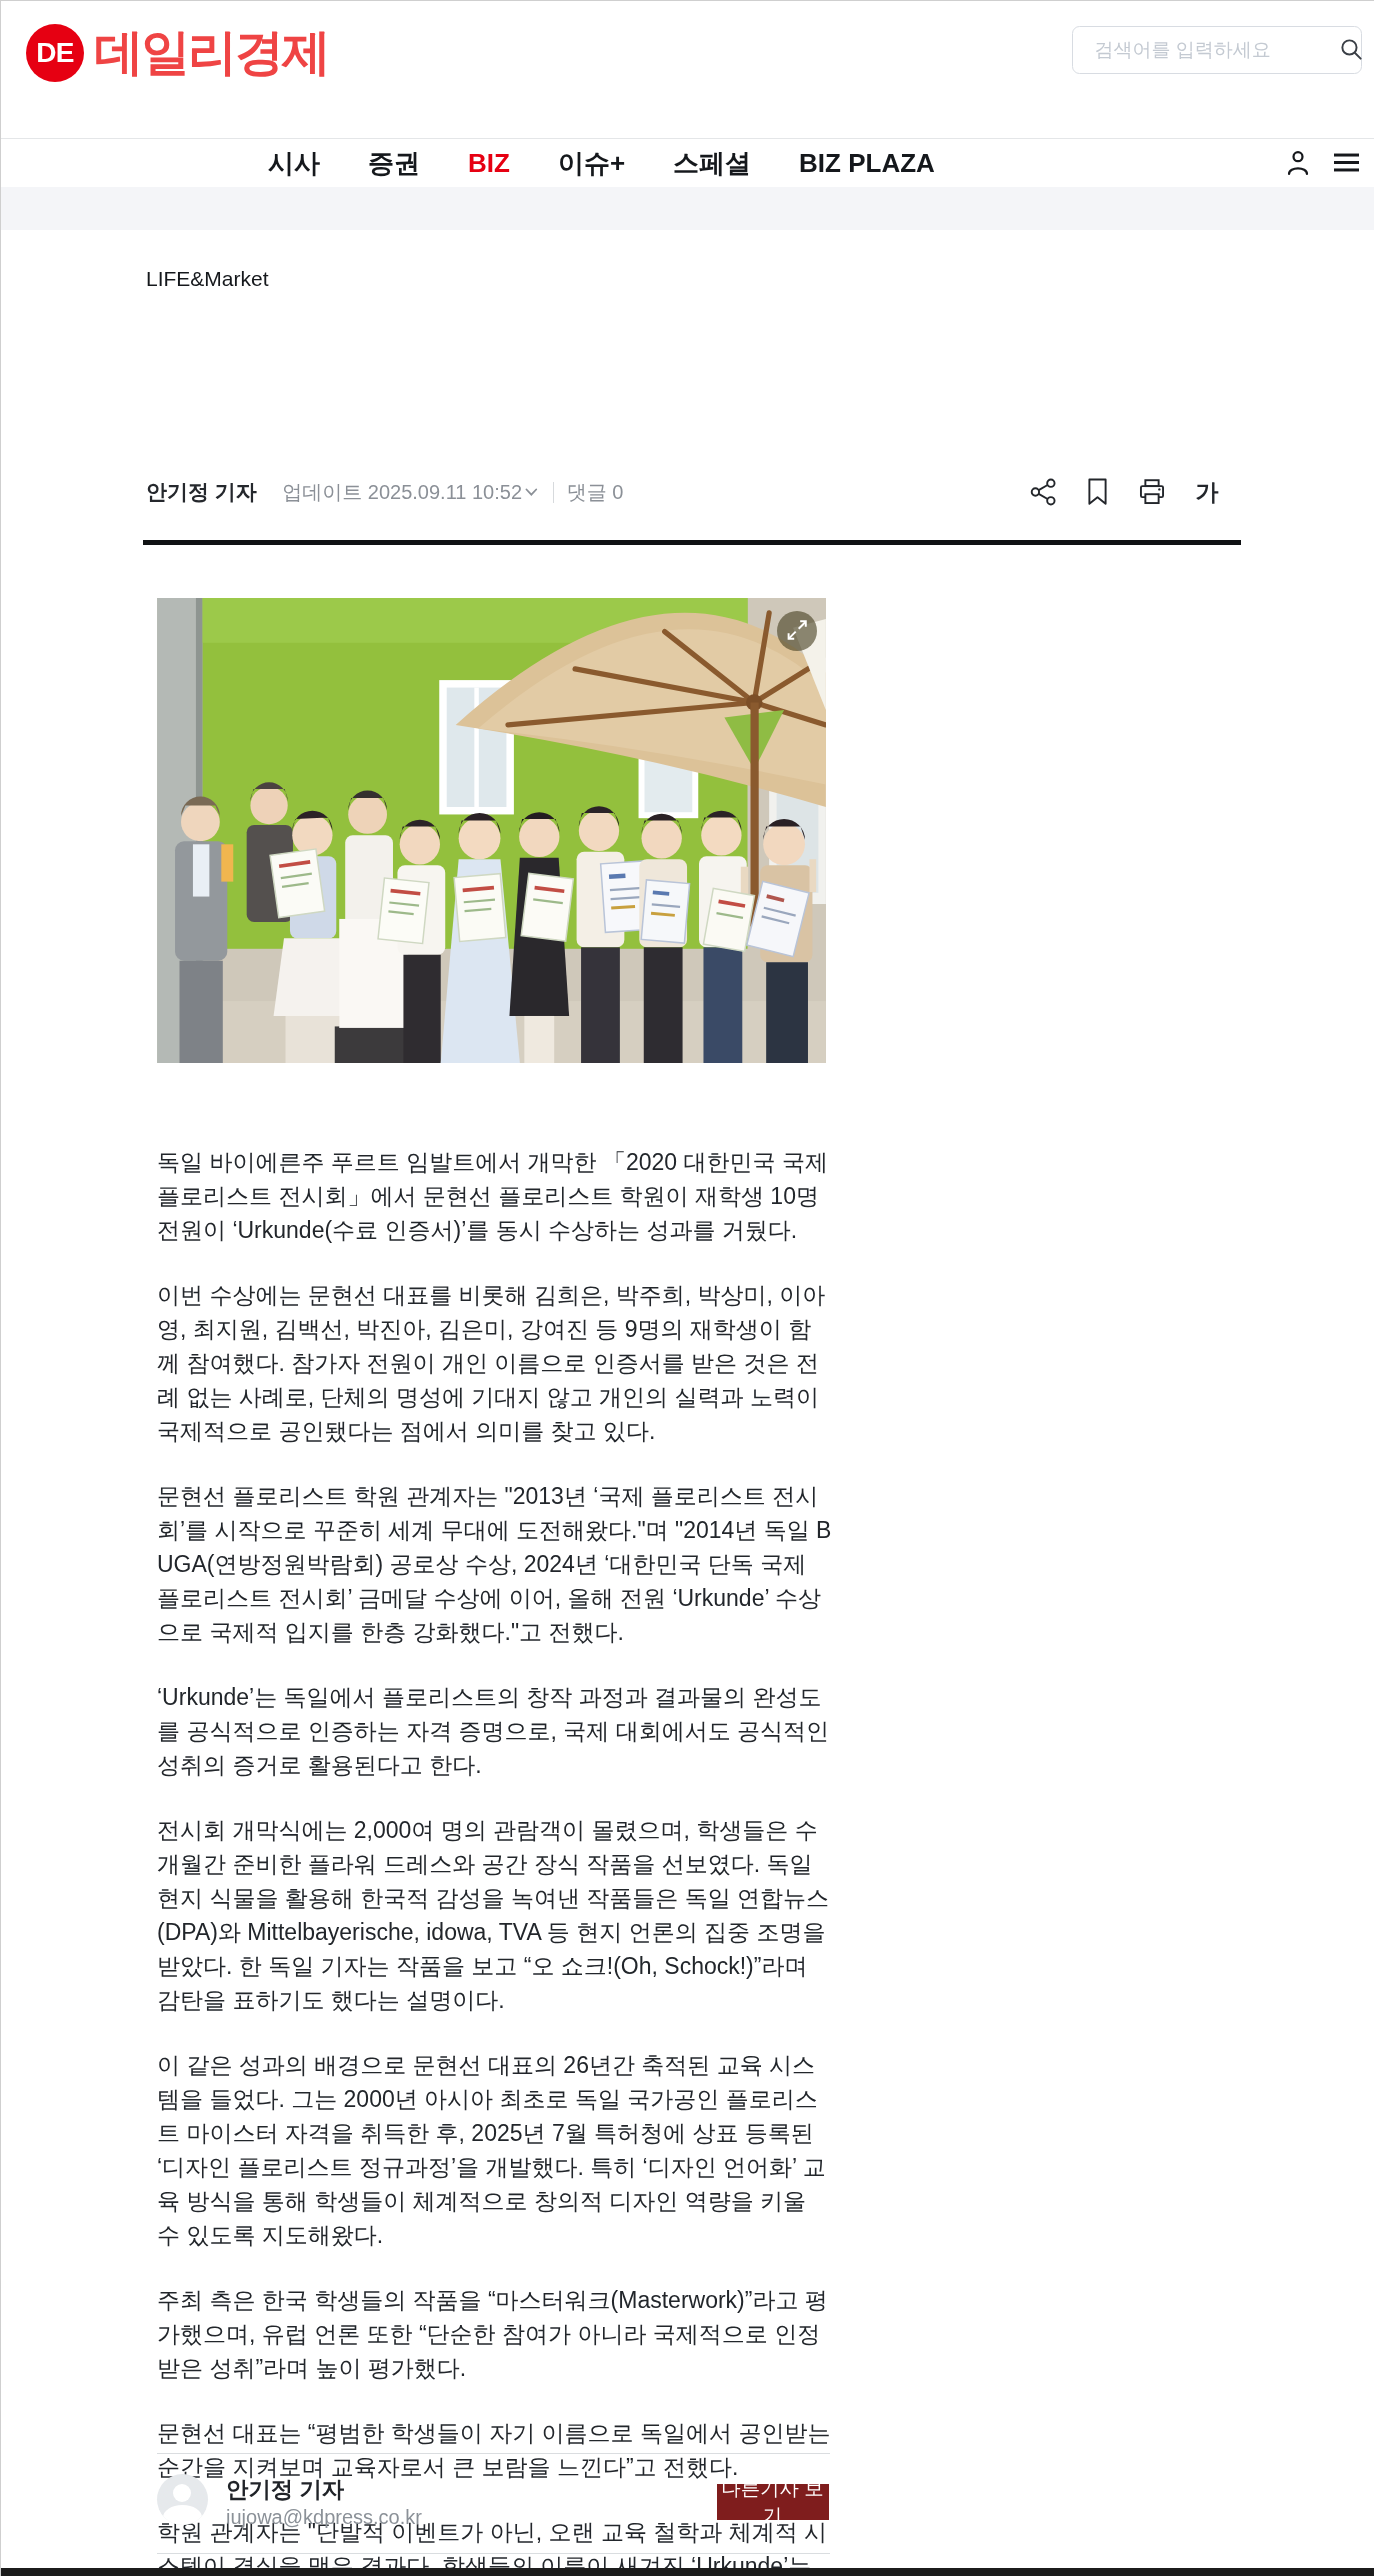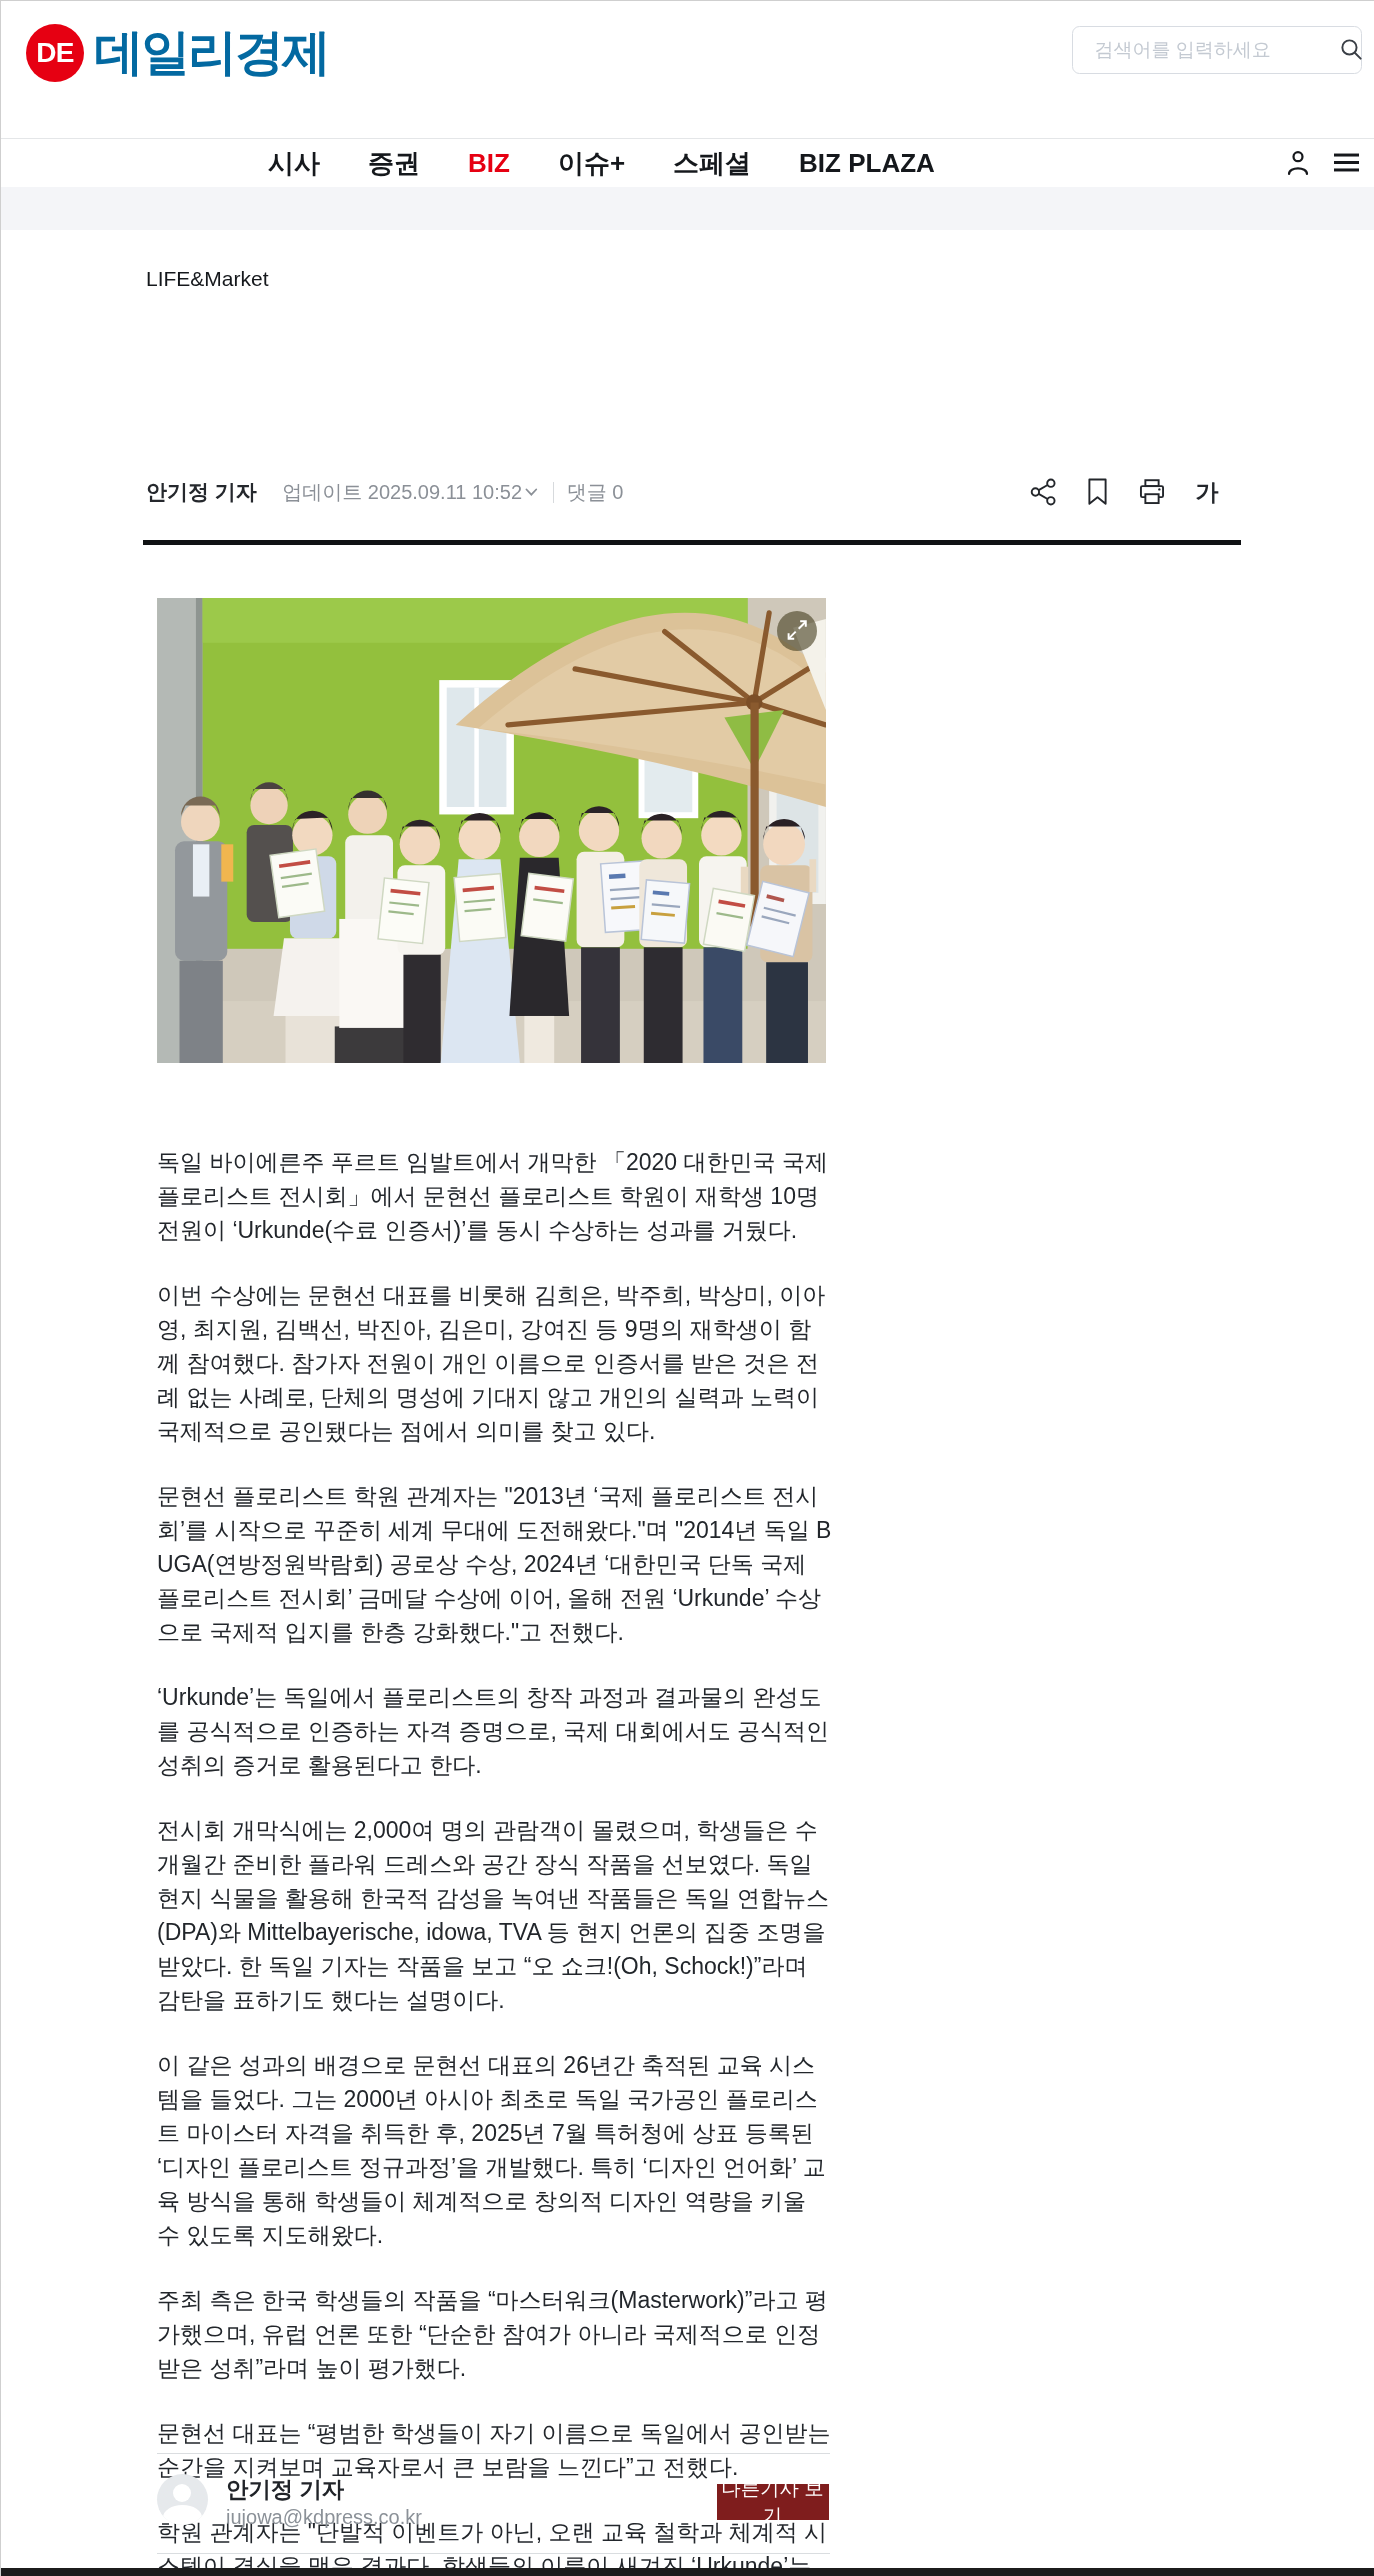--- a/index.html
+++ b/index.html
@@ -7,21 +7,21 @@
   body { font-family:"Liberation Sans","DejaVu Sans",sans-serif; color:#1c1f24; }
   .page { position:relative; width:1375px; height:2576px; margin:0 auto; background:#fff;
           border:0.7px solid #cfcfcf; border-bottom:none; overflow:hidden; }
 
   
   .site-header { position:absolute; top:0; left:0; right:0; height:138px; background:#fff; }
   .logo { position:absolute; left:25px; top:19.4px; display:flex; align-items:center; gap:10.5px; cursor:pointer; }
   .logo-badge { width:58px; height:58px; border-radius:50%; background:#e60012; color:#fff;
                 display:flex; align-items:center; justify-content:center;
                 font-size:28px; font-weight:900; letter-spacing:-0.7px; }
-  .logo-text { font-size:49px; font-weight:900; color:#0369a1; letter-spacing:-2.2px; }
+  .logo-text { font-size:49px; font-weight:900; color:#ef4444; letter-spacing:-2.2px; }
   .search-box { position:absolute; right:12px; top:25px; width:290px; height:48px;
                 border:1.5px solid #d8dce2; border-radius:7.5px; background:#fff;
                 display:flex; align-items:center; padding:0 13.4px; }
   .search-box input { flex:1; border:none; outline:none; font-size:19px; color:#333;
                       font-family:Liberation Sans, sans-serif; background:transparent;margin-left:8px; }
   .search-box input::placeholder { color:#c4cad2; }
   .search-icon { flex:0 0 auto; cursor:pointer; }
 
   .header-rule { position:absolute; top:137px; left:0; right:0; height:0.7px; background:#e4e6e8; }
 

